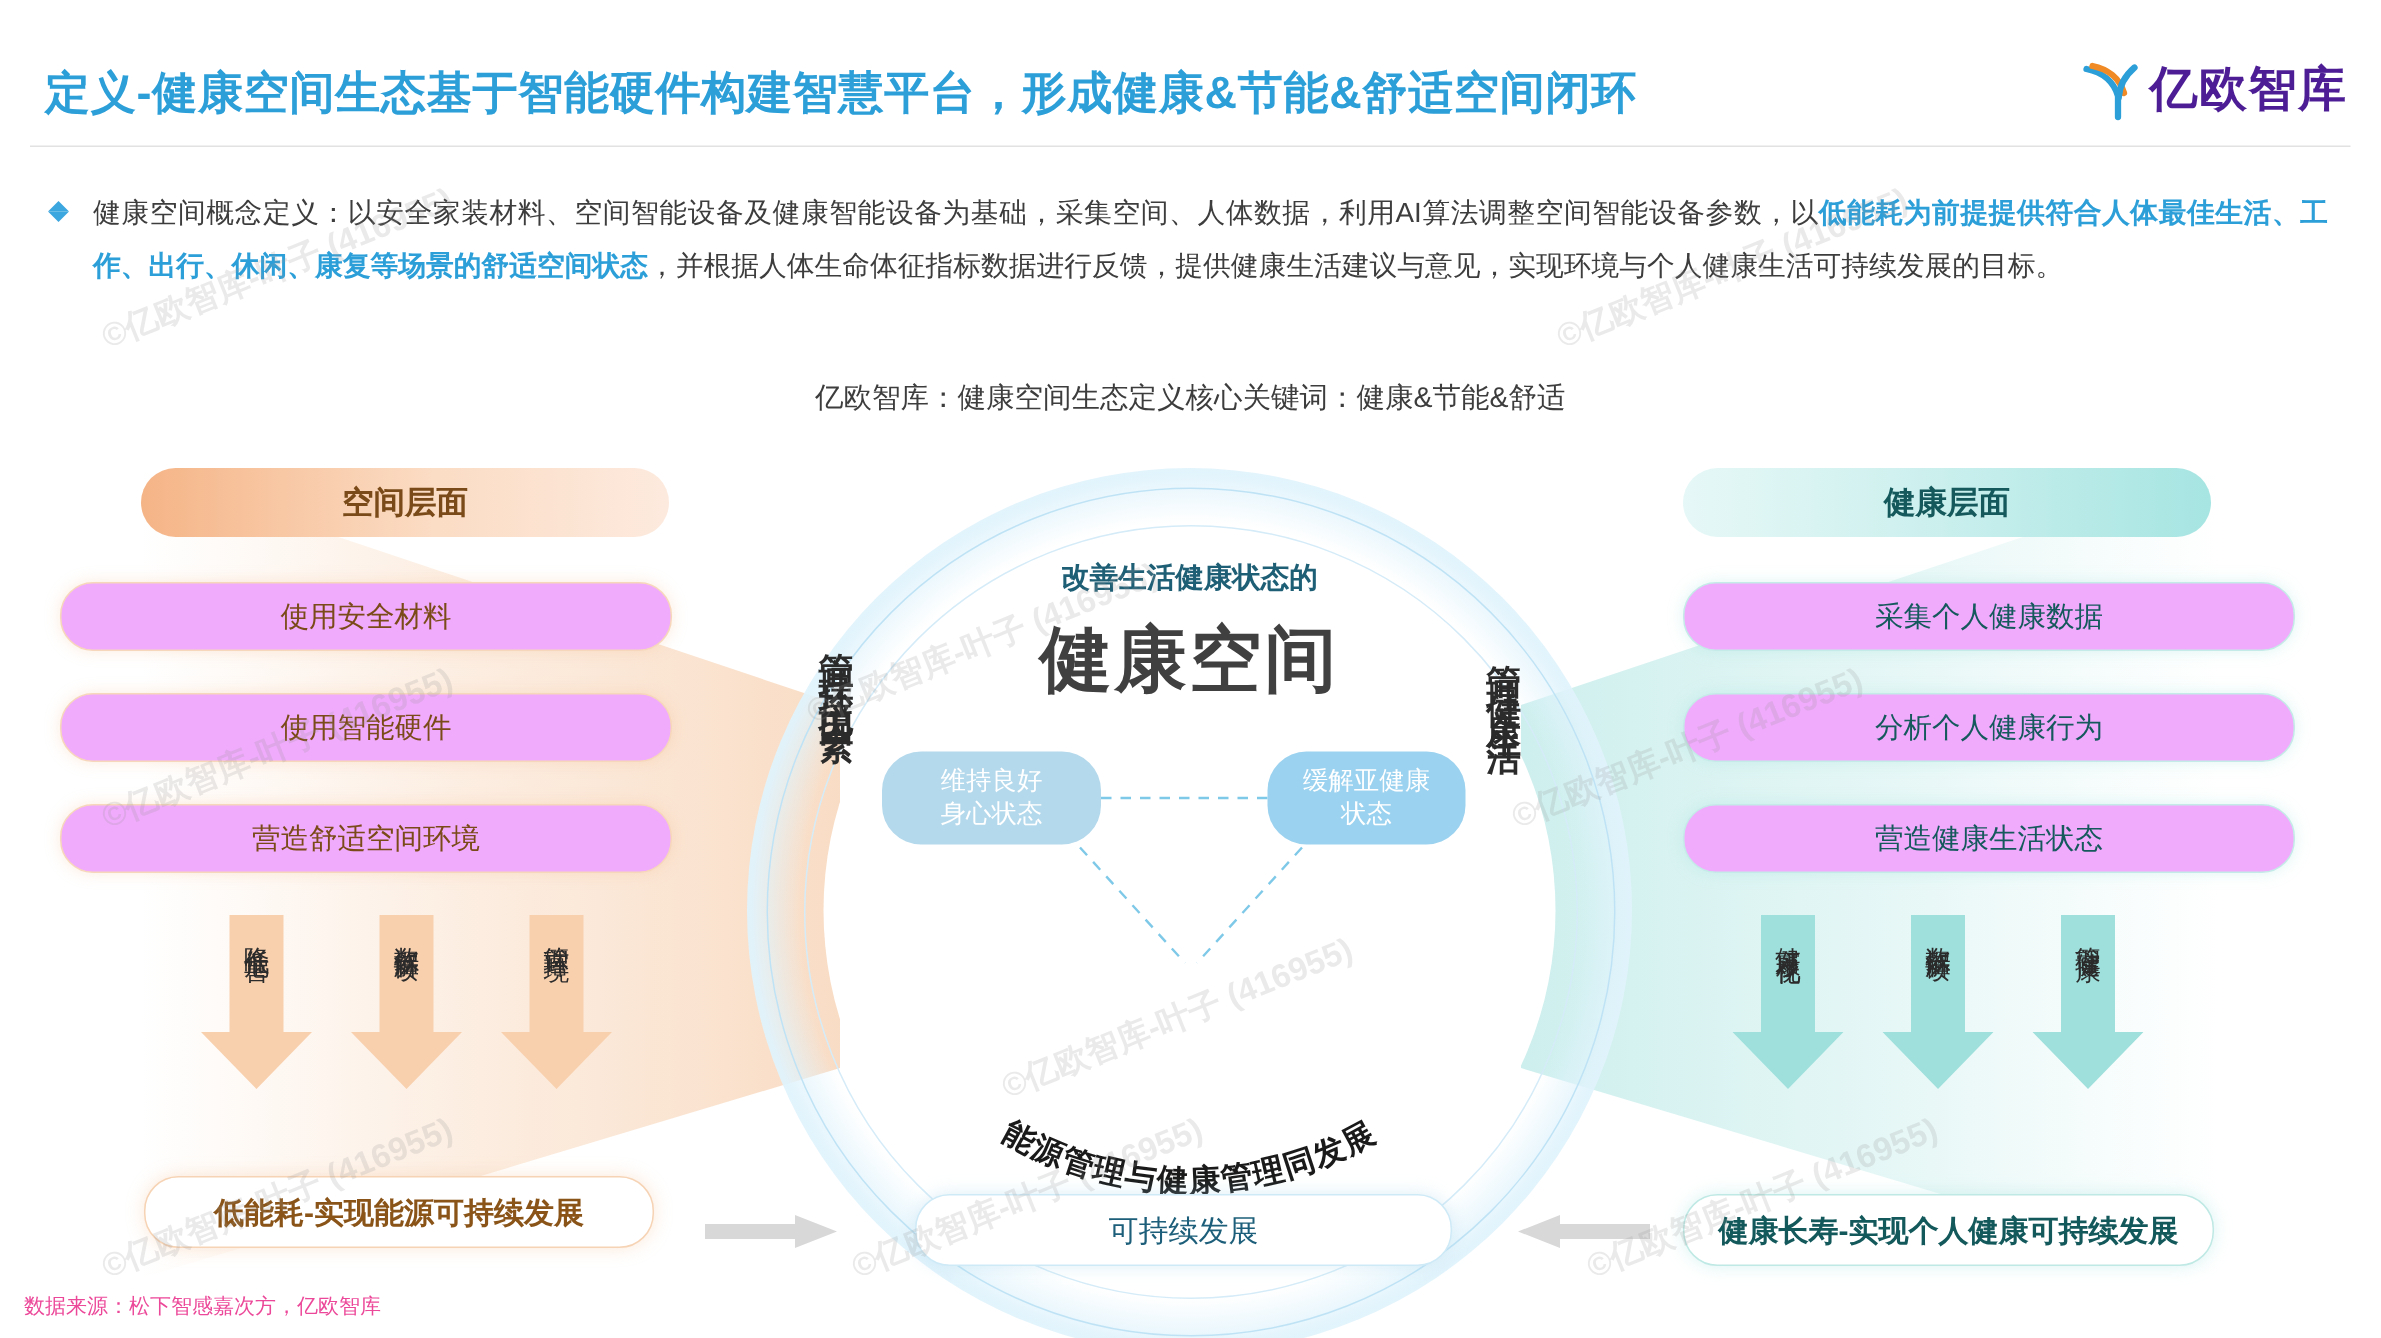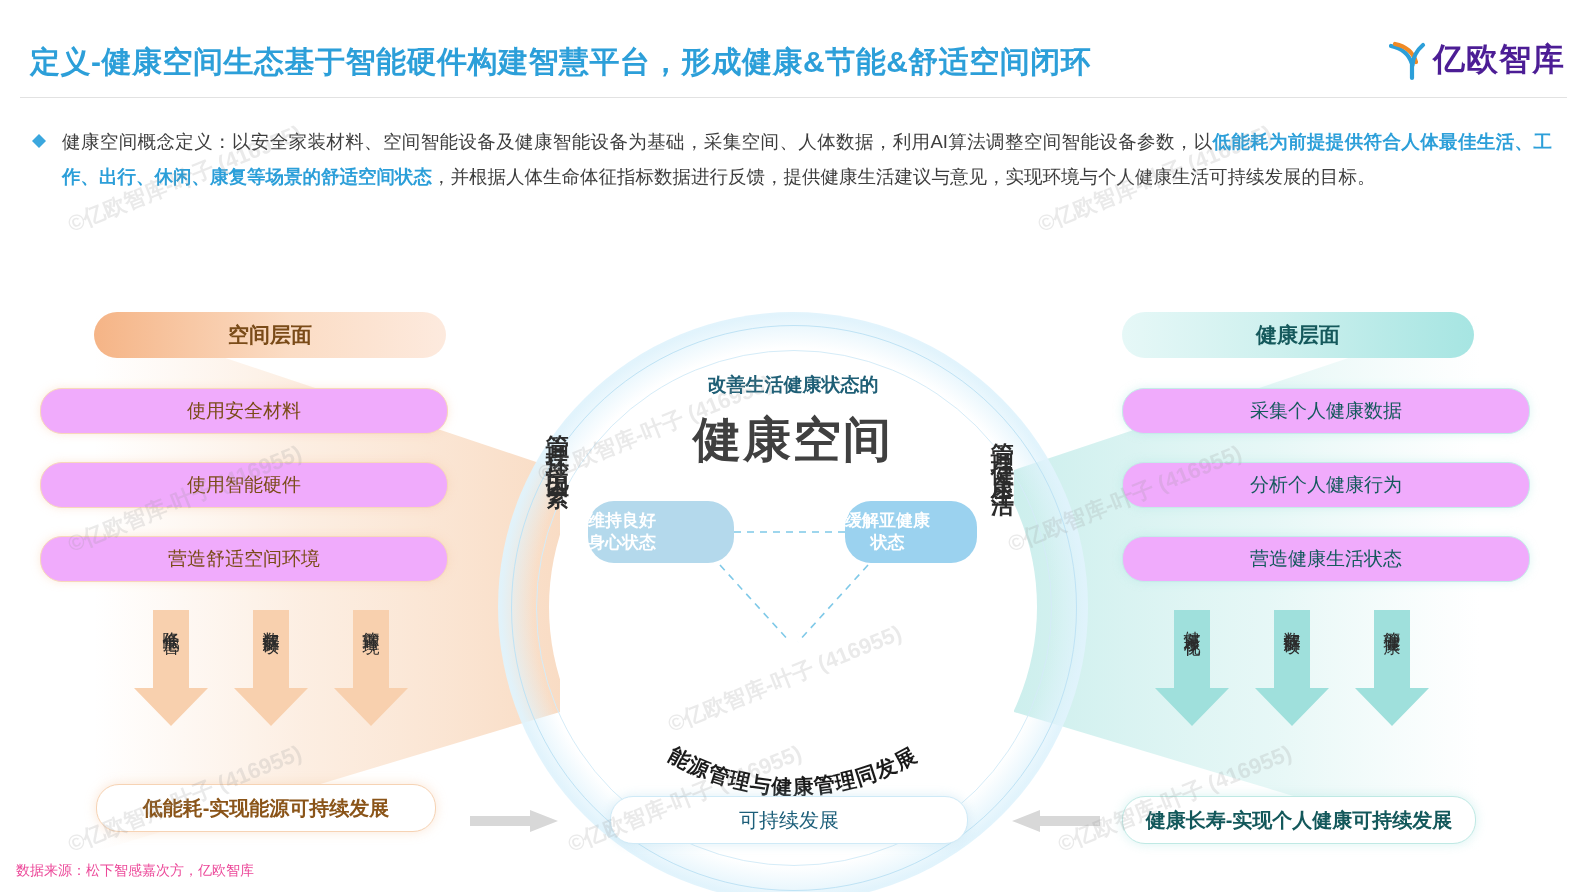--- a/index.html
+++ b/index.html
@@ -84,22 +84,22 @@
     position:absolute;font-size:23px;font-weight:bold;color:#2b2b2b;
     writing-mode:vertical-rl;text-orientation:upright;letter-spacing:10px;
     line-height:1;
   }
   .vlabel-left{left:546px;top:125px;}
   .vlabel-right{left:991px;top:133px;}
 
   
   .pill{
     position:absolute;border-radius:26px;display:flex;align-items:center;
-    justify-content:flex-start;text-align:center;color:#ffffff;font-size:17px;
-    line-height:22px;font-weight:bold;
+    justify-content:center;text-align:center;color:#ffffff;font-size:17px;
+    line-height:22px;font-weight:normal;
   }
   .pill-a{left:588px;top:209px;width:146px;height:62px;background:#b4d9ec;}
   .pill-b{left:845px;top:209px;width:132px;height:62px;background:#9bd2ef;}
   .pill-c{left:720px;top:325px;width:138px;height:62px;background:#74c4e8;}
 
   .dash-svg{position:absolute;left:498px;top:20px;width:590px;height:590px;}
 
   .curve-text{position:absolute;left:498px;top:20px;width:590px;height:590px;}
 
   
@@ -180,20 +180,21 @@
       <div class="logo-text">亿欧智库</div>
     </div>
     <div class="hr"></div>
   </div>
 
   <div class="para-wrap">
     <div class="bullet"></div>
     <div class="para"><span>健康空间概念定义：以安全家装材料、空间智能设备及健康智能设备为基础，采集空间、人体数据，利用AI算法调整空间智能设备参数，以</span><span class="hl">低能耗为前提提供符合人体最佳生活、工作、出行、休闲、康复等场景的舒适空间状态</span><span>，并根据人体生命体征指标数据进行反馈，提供健康生活建议与意见，实现环境与个人健康生活可持续发展的目标。</span></div>
   </div>
 
+  <div class="subtitle">亿欧智库：健康空间生态定义核心关键词：健康&amp;节能&amp;舒适</div>
 
   <div class="diagram">
 
     <svg class="wedge" style="left:0;top:0;" width="620" height="560">
       <defs>
         <linearGradient id="lwg" x1="0%" y1="0%" x2="100%" y2="0%">
           <stop offset="0%" stop-color="#fbe2cd" stop-opacity="0"></stop>
           <stop offset="45%" stop-color="#fae0ca" stop-opacity=".55"></stop>
           <stop offset="100%" stop-color="#f8d6ba" stop-opacity=".85"></stop>
         </linearGradient>

